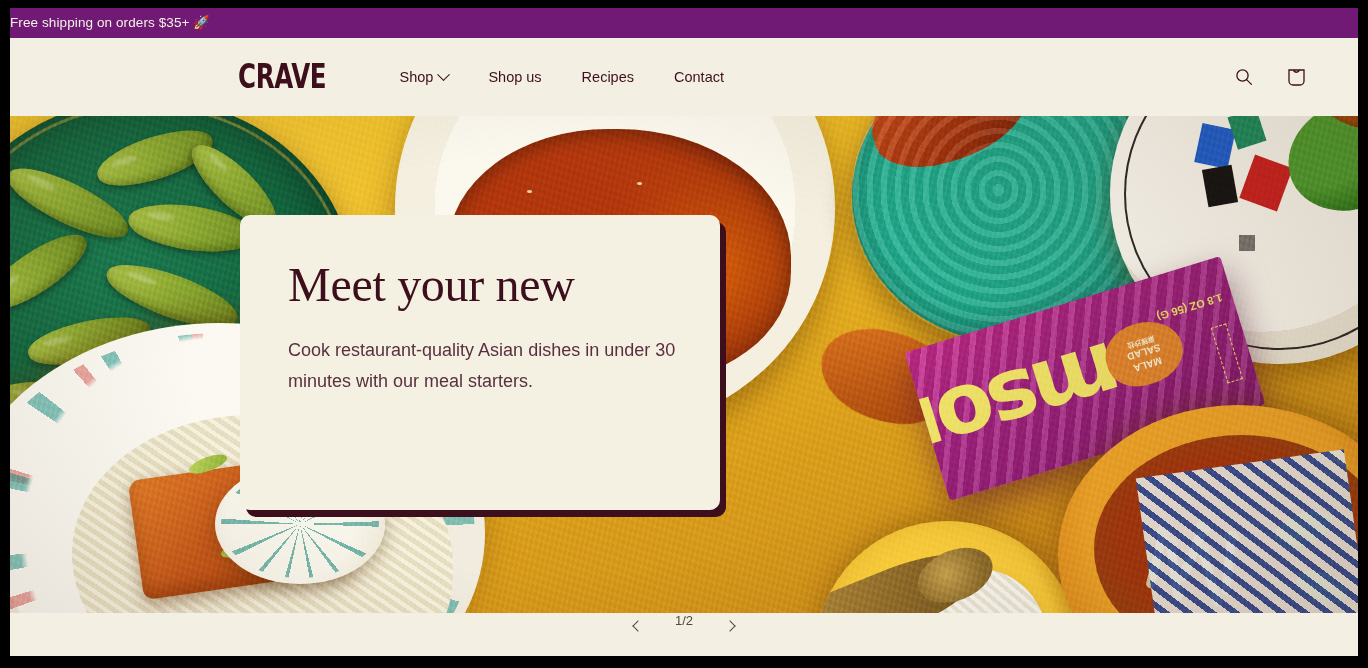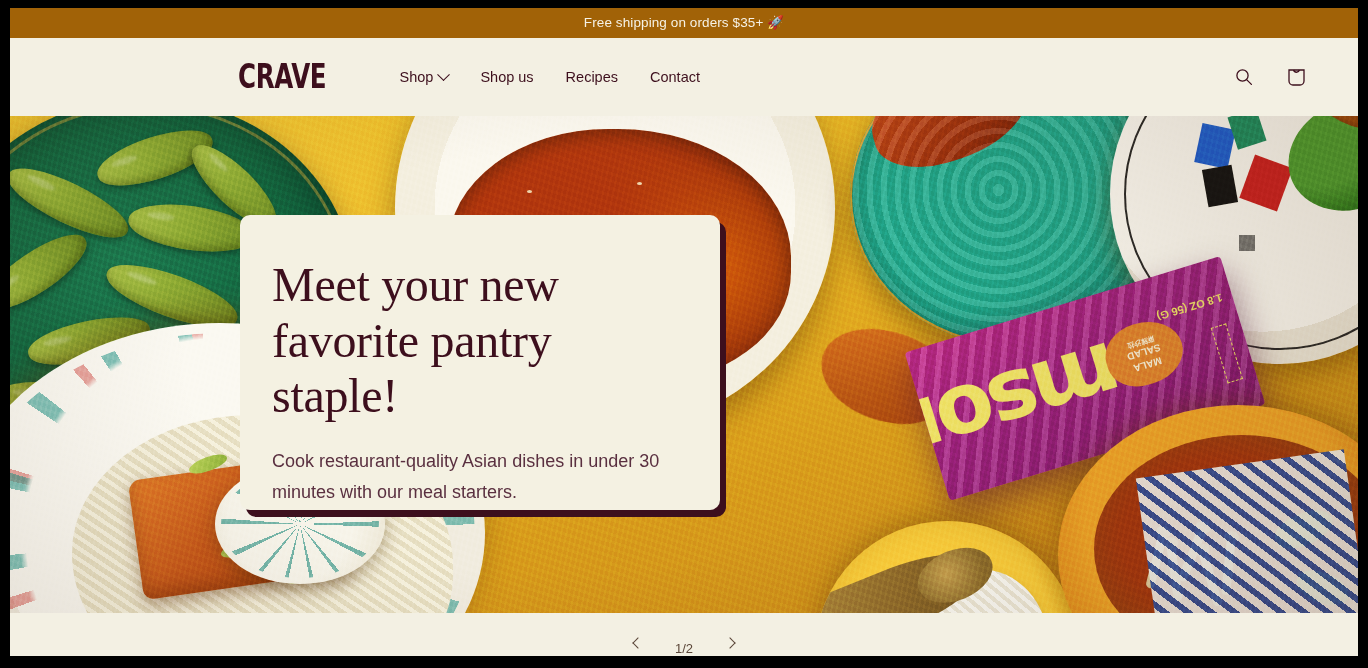--- a/index.html
+++ b/index.html
@@ -18,24 +18,23 @@
     top: 8px;
     width: 1348px;
     height: 648px;
     background: #f3f0e3;
     overflow: hidden;
   }
 
   
   #announcement-bar {
     height: 30px;
-    background: #a16207;
+    background: #701a75;
     display: flex;
     align-items: center;
-    justify-content: center;
   }
   #announcement-bar .ann-text {
     color: #f6f2e6;
     font-size: 13.5px;
     letter-spacing: .1px;
     line-height: 1;
     white-space: nowrap;
   }
 
   
@@ -56,21 +55,21 @@
     color: #3d0f1d;
     transform: scaleX(0.82) scaleY(1.12);
     transform-origin: left center;
     line-height: 1;
     user-select: none;
   }
 
   nav.main-nav {
     display: flex;
     align-items: center;
-    gap: 0px;
+    gap: 8px;
     margin-left: 38px;
   }
   nav.main-nav .nav-item {
     display: flex;
     align-items: center;
     gap: 6px;
     padding: 10px 16px;
     font-size: 14.5px;
     color: #3d0f1d;
     cursor: pointer;
@@ -464,21 +463,21 @@
   
   #hero-card {
     position: absolute;
     left: 230px;
     top: 99px;
     width: 480px;
     height: 295px;
     background: #f4f1e2;
     border-radius: 10px;
     box-shadow: 6px 7px 0 0 #3d0f1d;
-    padding: 42px 40px 0 32px;
+    padding: 42px 40px 0 48px;
   }
   #hero-card h1 {
     font-family: "Liberation Serif", "DejaVu Serif", serif;
     font-weight: 400;
     color: #3d0f1d;
     font-size: 48px;
     line-height: 1.16;
     letter-spacing: -0.3px;
   }
   #hero-card .hero-sub {
@@ -499,21 +498,21 @@
     font-size: 15px;
     cursor: pointer;
     box-shadow: 4px 5px 0 0 #3d0f1d;
   }
 
   
   #slider-controls {
     height: 43px;
     background: #f3f0e3;
     display: flex;
-    align-items: flex-end;
+    align-items: flex-start;
     justify-content: center;
     gap: 18px;
   }
   .slider-arrow {
     width: 26px; height: 26px;
     display:flex; align-items:center; justify-content:center;
     cursor: pointer;
     color: #5a4638;
     border-radius: 50%;
   }
@@ -667,21 +666,20 @@
     </div>
 
     <div class="textile"></div>
 
     <div class="grain"></div>
     <div class="hero-overlay-soft"></div>
 
     <div id="hero-card">
       <h1>
         <span>Meet your new</span><br>
-        <span>favorite pantry staple!</span>
       </h1>
       <p class="hero-sub">Cook restaurant-quality Asian dishes in under 30 minutes with our meal starters.</p>
     </div>
 
   </section>
 
   <div id="slider-controls">
     <div class="slider-arrow prev" aria-label="Previous slide">
       <span class="ar"></span>
     </div>

